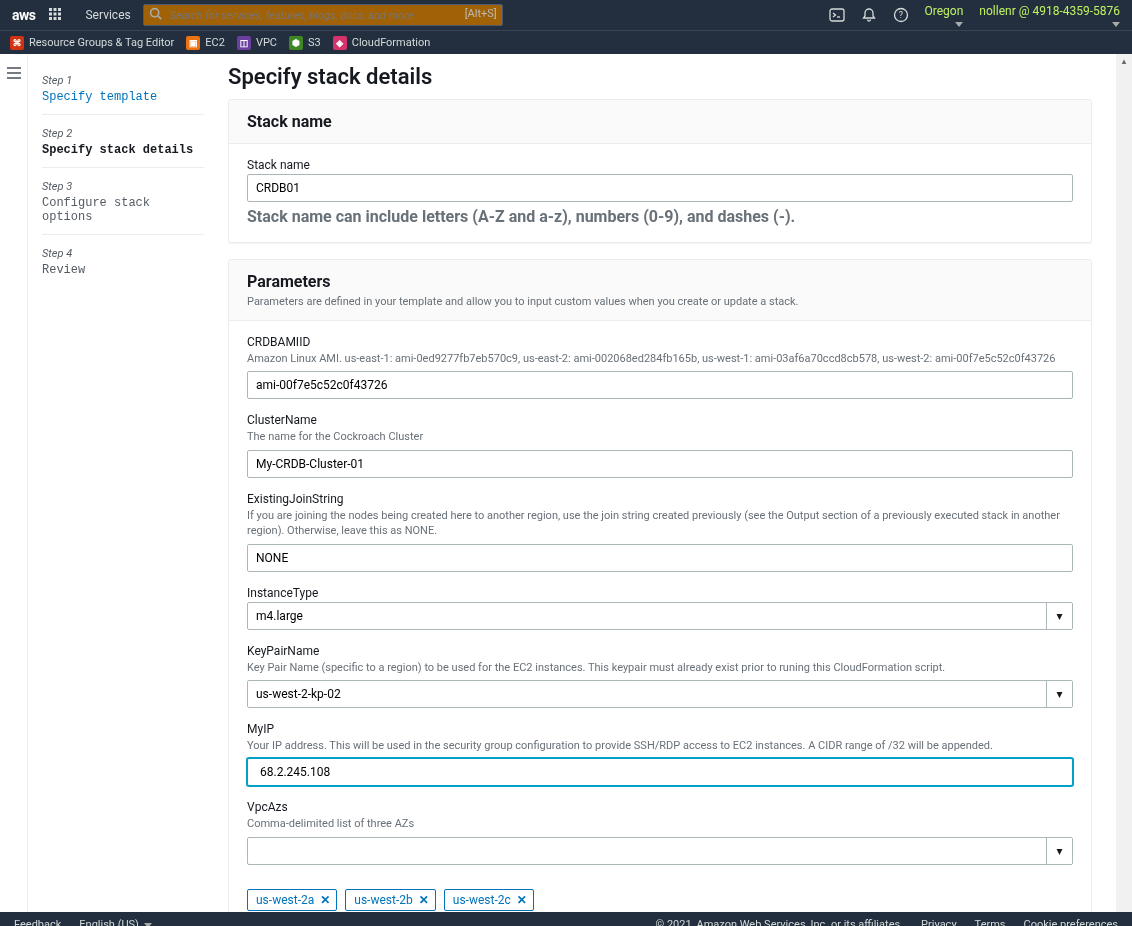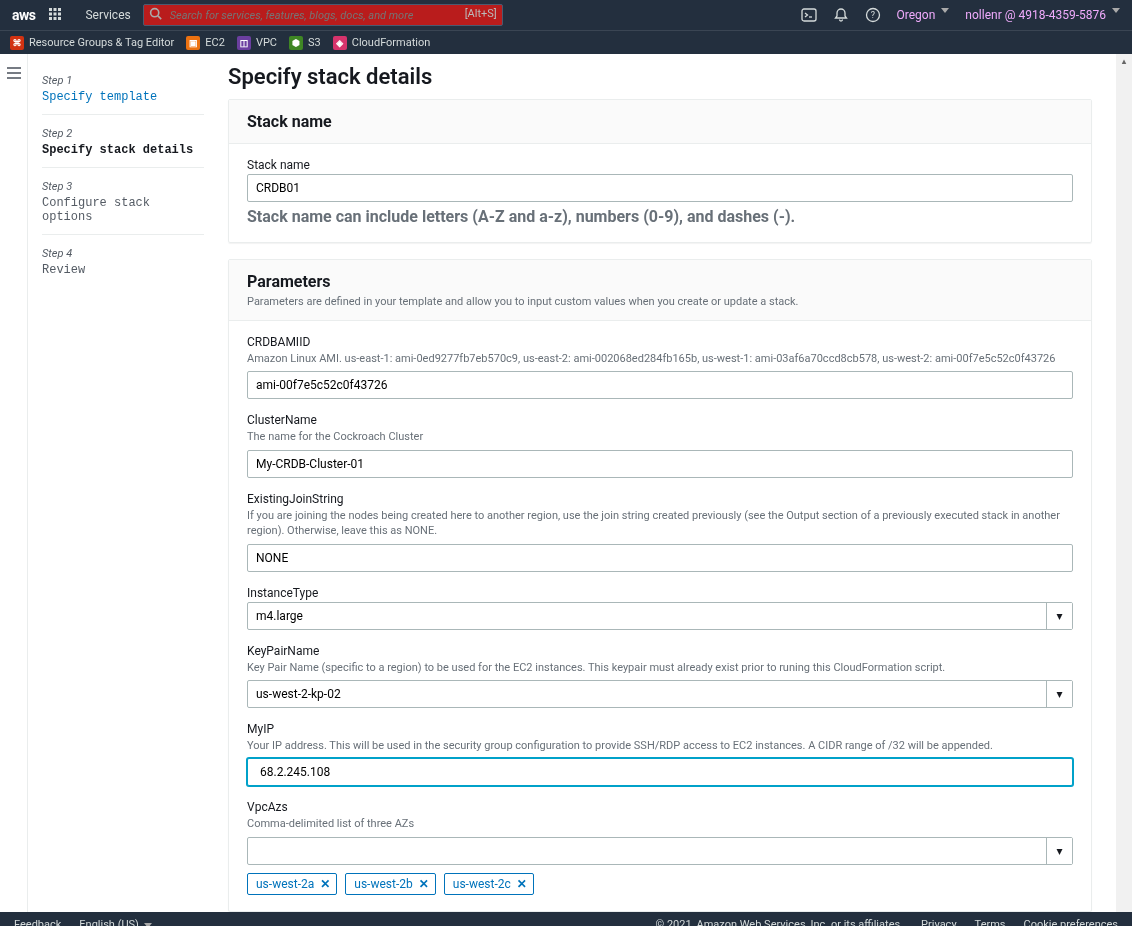--- a/index.html
+++ b/index.html
@@ -4,27 +4,27 @@
 <style>
 * { box-sizing: border-box; margin:0; padding:0; font-family: "Amazon Ember","Helvetica Neue", Roboto, Arial, sans-serif; }
 body { background:#ffffff; color:#16191f; font-size:12px; }
 
 
 .topbar { background:#232f3e; height:30px; display:flex; align-items:center; padding:0 12px; color:#d5dbdb; }
 .topbar .logo { font-weight:bold; color:#fff; font-size:14px; margin-right:14px; letter-spacing:-0.5px;}
 .topbar .services { display:flex; align-items:flex-start; gap:24px; font-size:12px; margin-right:12px; cursor:pointer;}
 .topbar .grid-icon svg { display:block; }
 .searchwrap { position:relative; flex:0 0 360px; }
-.searchwrap input { width:100%; background:#b91c1c; border:1px solid #4a5a70; height:22px; border-radius:2px; padding:0 54px 0 26px; color:#ccc; font-size:11px; font-style:italic; }
+.searchwrap input { width:100%; background:#a16207; border:1px solid #4a5a70; height:22px; border-radius:2px; padding:0 54px 0 26px; color:#ccc; font-size:11px; font-style:italic; }
 .searchwrap .mag { position:absolute; left:6px; top:3px; color:#888; }
 .searchwrap .kbd { position:absolute; right:6px; top:3px; color:#bbb; font-size:11px; font-style:normal;}
 .topbar .spacer { flex:1; }
 .topbar .righticons { display:flex; align-items:center; gap:16px; }
 .topbar .righticons .ic { color:#d5dbdb; cursor:pointer; display:flex; align-items:center;}
-.topbar .region, .topbar .acct { color:#f0abfc; font-size:12px; cursor:pointer; display:flex; align-items:flex-start; gap:4px;}
+.topbar .region, .topbar .acct { color:#bef264; font-size:12px; cursor:pointer; display:flex; align-items:flex-end; gap:4px;flex-direction:column;}
 .caret-down { width:0;height:0;border-left:4px solid transparent;border-right:4px solid transparent;border-top:5px solid #aaa; display:inline-block; margin-left:2px;}
 
 
 .favbar { background:#232f3e; height:24px; border-top:1px solid #3a4553; display:flex; align-items:center; padding:0 8px; gap:8px; }
 .favitem { display:flex; align-items:center; gap:5px; font-size:11px; color:#d5dbdb; cursor:pointer; padding:1px 2px;}
 .favicon { width:14px; height:14px; border-radius:2px; display:flex; align-items:center; justify-content:center; font-size:9px; color:#fff; font-weight:bold;}
 
 
 .pagewrap { display:flex; height:858px; background:#fff; position:relative;}
 .hamwrap { width:28px; border-right:1px solid #eaeded; display:flex; justify-content:center; padding-top:12px;}
@@ -50,21 +50,21 @@
 .fld { margin-bottom:14px;}
 .fld:last-child { margin-bottom:0;}
 .fld-label { font-size:12px; color:#16191f; margin-bottom:2px;}
 .fld-desc { font-size:11px; color:#687078; margin-bottom:5px; line-height:1.4;}
 .ctrl { width:100%; height:28px; border:1px solid #aab7b8; border-radius:2px; padding:0 8px; font-size:12px; background:#fff;}
 .ctrl.focused { border-color:#00a1c9; box-shadow:0 0 0 1px #00a1c9;padding-left:12px;}
 .selectwrap { position:relative;}
 .selectwrap .sel-caret { position:absolute; right:1px; top:1px; bottom:1px; width:26px; border-left:1px solid #aab7b8; display:flex; align-items:center; justify-content:center; pointer-events:none; background:#fff;}
 .helptext { font-size:16px; color:#687078; margin-top:5px;font-weight:bold;}
 
-.chips { display:flex; gap:8px; margin-top:8px;}
+.chips { display:flex; gap:8px; margin-top:24px;}
 .chip { border:1px solid #0073bb; color:#0073bb; border-radius:2px; padding:3px 6px 3px 8px; font-size:12px; display:flex; align-items:center; gap:6px; cursor:default;}
 .chip .x { color:#0073bb; cursor:pointer; font-weight:bold}
 
 
 .scrolltrack { position:absolute; right:0; top:0; bottom:0; width:16px; background:#f1f1f1;}
 .scrollthumb-up { position:absolute; top:0; right:0; width:16px; height:14px; background:#f1f1f1; display:flex; align-items:center; justify-content:center; color:#666; font-size:9px;}
 
 
 .footer { background:#232f3e; height:24px; display:flex; align-items:center; justify-content:space-between; padding:0 14px; color:#d5dbdb; font-size:11px;}
 .footer .left, .footer .right { display:flex; gap:18px; align-items:center;}

